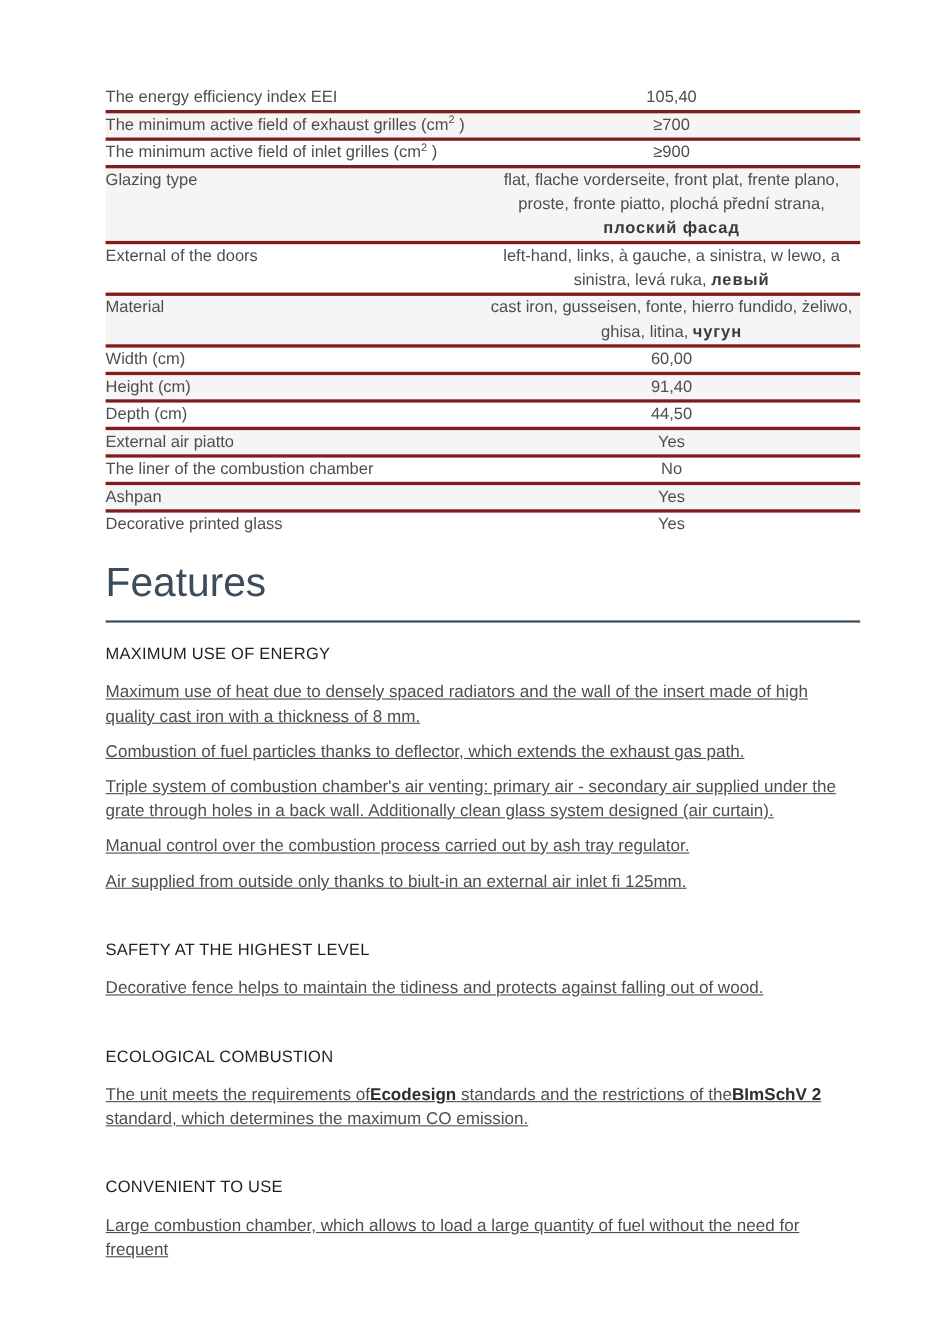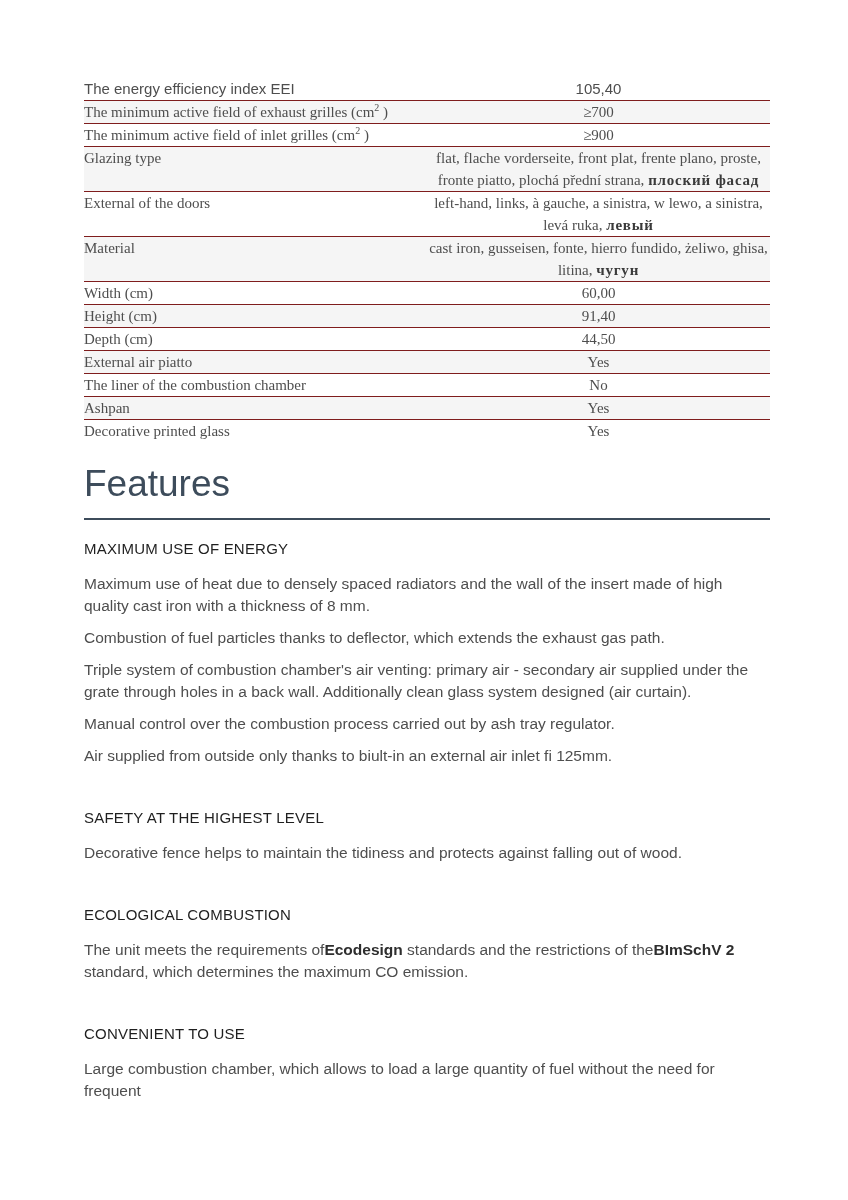--- a/index.html
+++ b/index.html
@@ -5,33 +5,33 @@
   * { box-sizing: border-box; margin: 0; padding: 0; }
   html, body { width: 848px; height: 1200px; }
   body {
     background: #ffffff;
     font-family: "Liberation Sans", "DejaVu Sans", sans-serif;
     color: #4e4e4e;
     overflow: hidden;
   }
   .content {
     position: absolute;
-    left: 84px;
+    left: 96px;
     top: 78px;
     width: 686px;
   }
 
   
   .spec-table { width: 100%; }
   .spec-row {
     display: flex;
     font-size: 15px;
     line-height: 22px;
   }
-  .spec-row + .spec-row { border-top: 1px solid #7f1d1d; font-family: Liberation Serif, serif; }
+  .spec-row + .spec-row { border-top: 3px solid #7f1d1d; }
   .spec-row.shaded { background: #f5f5f5; }
   .spec-label {
     width: 50%;
     padding-right: 8px;
     color: #4e4e4e;
   }
   .spec-value {
     width: 50%;
     text-align: center;
     color: #4e4e4e;
@@ -61,20 +61,21 @@
     color: #1f1f1f;
     letter-spacing: 0.2px;
     line-height: 18px;
     margin-bottom: 15px;
   }
   .feature-section p {
     font-size: 15.5px;
     line-height: 22px;
     color: #4e4e4e;
     margin-bottom: 10px;
+    text-decoration: underline;
   }
   .feature-section p b { color: #2e2e2e; }
 </style>
 </head>
 <body>
 
 <div class="content">
 
   <div class="spec-table">
 

